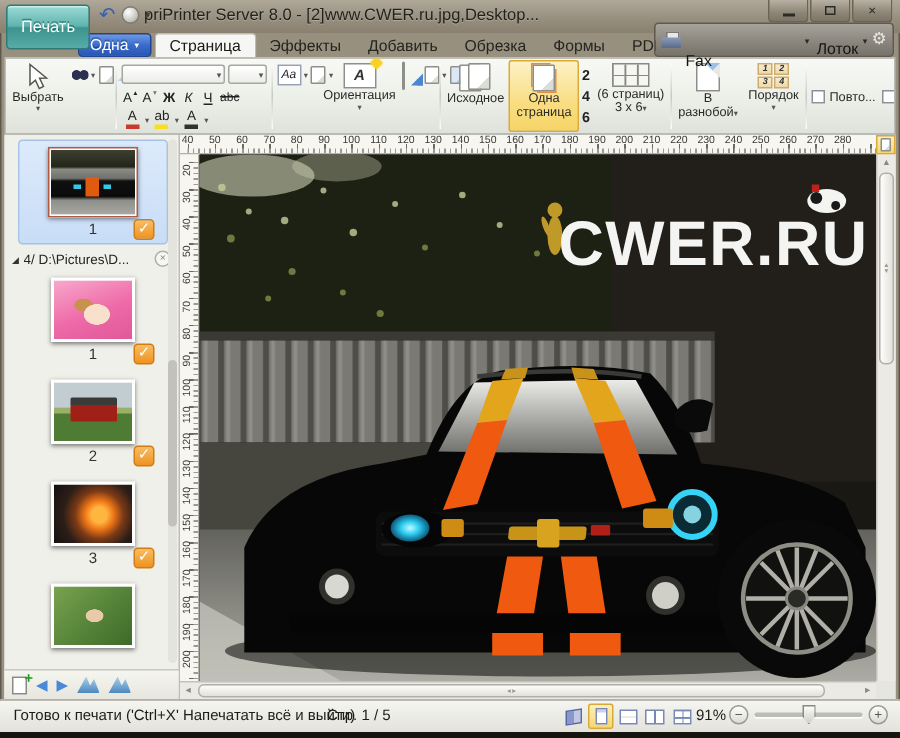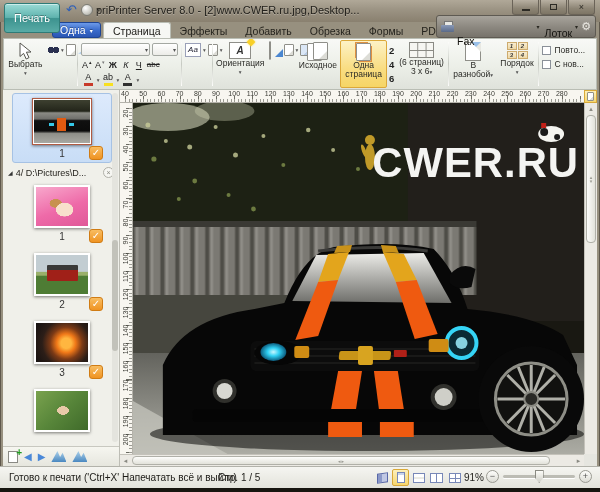--- a/index.html
+++ b/index.html
@@ -105,21 +105,21 @@
     font-size:9.5px;font-weight:bold;color:#222;padding:3px 2px;}
   .grid6{width:25px;height:16px;border:1px solid #8a8a84;background-color:#f6f6f2;
     background-image:linear-gradient(90deg,#8a8a84 1px,transparent 1px),linear-gradient(#8a8a84 1px,transparent 1px);
     background-size:8.3px 8px;background-position:-1px -1px;}
   .pgflip{position:relative;width:16px;height:19px;background:#fff;border:1px solid #8f8f89;}
   .pgflip:after{content:"";position:absolute;right:-1px;top:-1px;border:5px solid transparent;
     border-top-color:#9ac0e8;border-right-color:#e8e8e2;}
   .ord{display:grid;grid-template-columns:10px 10px;gap:1px;}
   .ord b{width:10px;height:8px;background:linear-gradient(#f8ecd0,#eed9a8);border:1px solid #cdab6e;
     font-size:6px;line-height:7px;text-align:center;font-weight:bold;color:#333;}
-  .rchks{display:flex;flex-direction:column;justify-content:flex-start;gap:4px;padding:5px 2px;width:56px;}
+  .rchks{display:flex;justify-content:flex-start;gap:4px;padding:5px 2px;width:56px;}
   .rchk{display:flex;align-items:center;gap:3px;font-size:8.5px;color:#2a2a26;white-space:nowrap;}
   .rchk .box{width:9px;height:9px;background:#fff;border:1px solid #8a9098;flex:0 0 9px;}
   
   .main{position:absolute;top:90px;left:3px;right:3px;height:376px;background:#f0f0ea;}
   .sidebar{position:absolute;left:0;top:0;bottom:0;width:117px;background:#f0f0ea;
     border-right:1px solid #bdbdb5;display:flex;flex-direction:column;}
   .sb-groups{flex:1;overflow:hidden;padding-top:2px;}
   .sb-header{display:flex;align-items:center;gap:3px;padding:2px 5px 1px;font-size:9px;color:#26241f;}
   .sb-exp{font-size:6px;color:#333;}
   .sb-label{white-space:nowrap;overflow:hidden;flex:1;}

